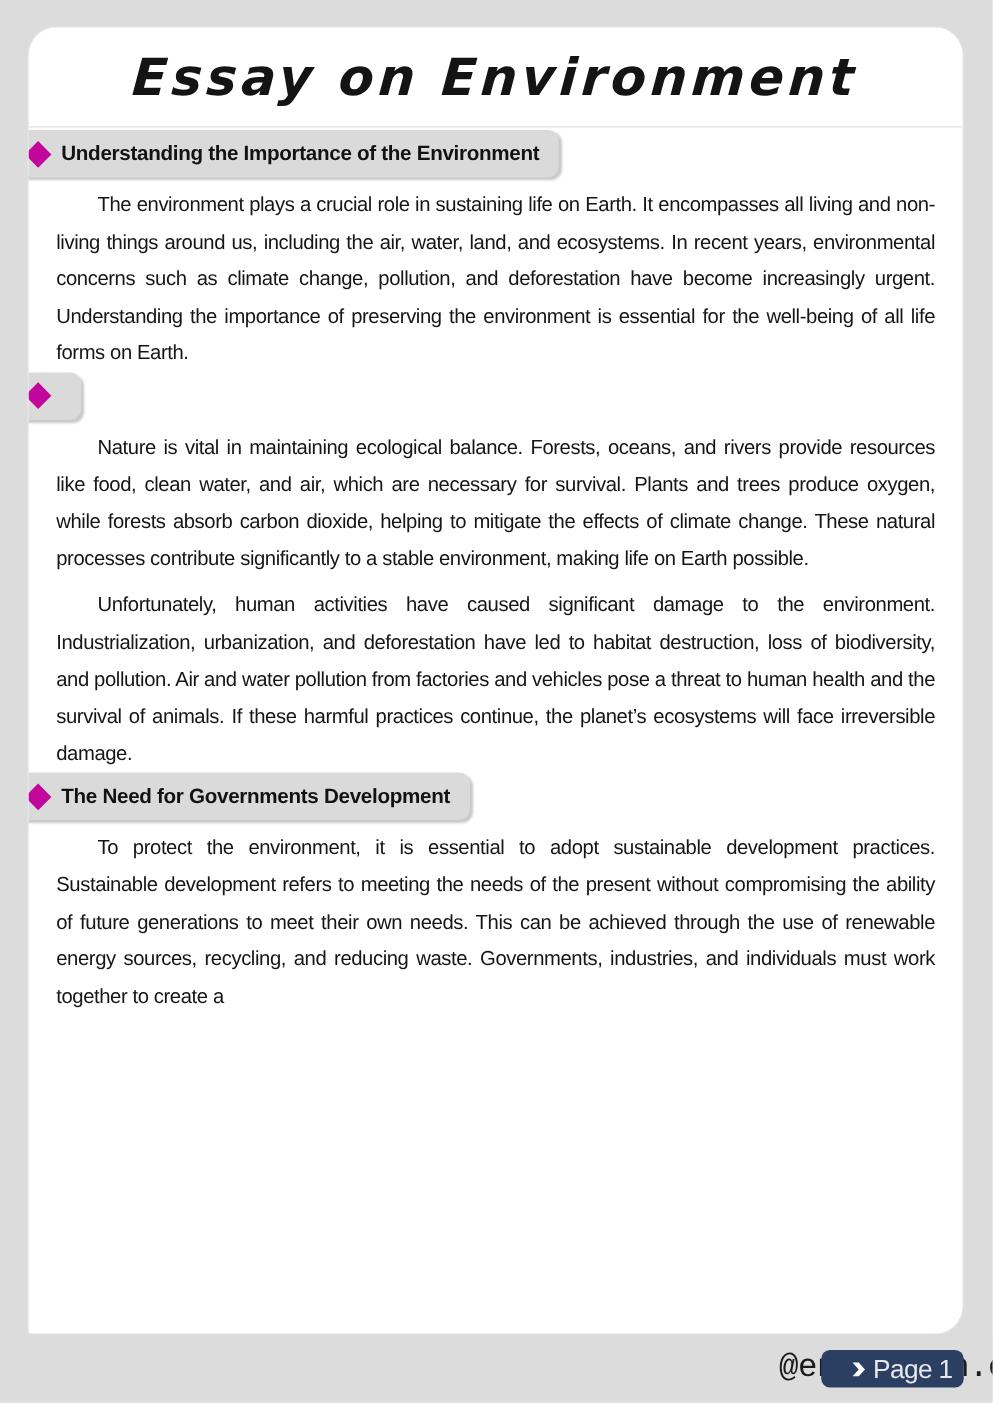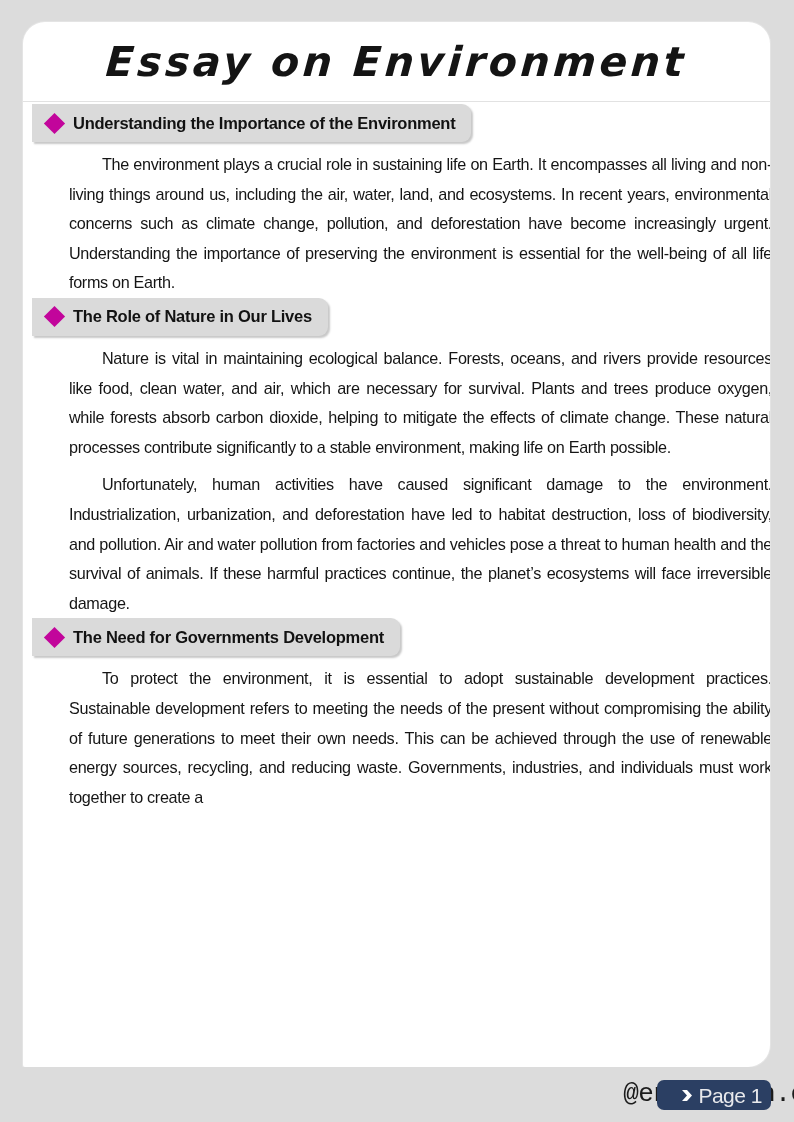--- a/index.html
+++ b/index.html
@@ -70,21 +70,20 @@
     height: 1px;
     background: #e2e2e2;
   }
 
   
   .flow {
     position: absolute;
     left: 0;
     top: 82px;
     width: 747px;
-    padding-left: 24px;
   }
 
   
   .section {
     position: relative;
   }
   .heading-row {
     position: relative;
     height: 38px;
     margin-left: -15px;   
@@ -206,21 +205,20 @@
             <span class="heading-text">Understanding the Importance of the Environment</span>
           </div>
         </div>
         <p class="para">The environment plays a crucial role in sustaining life on Earth. It encompasses all living and non-living things around us, including the air, water, land, and ecosystems. In recent years, environmental concerns such as climate change, pollution, and deforestation have become increasingly urgent. Understanding the importance of preserving the environment is essential for the well-being of all life forms on Earth.</p>
       </div>
 
       <div class="section">
         <div class="heading-row">
           <div class="heading-tab">
             <span class="diamond"></span>
-            <span class="heading-text">The Role of Nature in Our Lives</span>
           </div>
         </div>
         <p class="para">Nature is vital in maintaining ecological balance. Forests, oceans, and rivers provide resources like food, clean water, and air, which are necessary for survival. Plants and trees produce oxygen, while forests absorb carbon dioxide, helping to mitigate the effects of climate change. These natural processes contribute significantly to a stable environment, making life on Earth possible.</p>
       </div>
 
       <div class="section">
         <p class="para">Unfortunately, human activities have caused significant damage to the environment. Industrialization, urbanization, and deforestation have led to habitat destruction, loss of biodiversity, and pollution. Air and water pollution from factories and vehicles pose a threat to human health and the survival of animals. If these harmful practices continue, the planet’s ecosystems will face irreversible damage.</p>
       </div>
 
       <div class="section">

